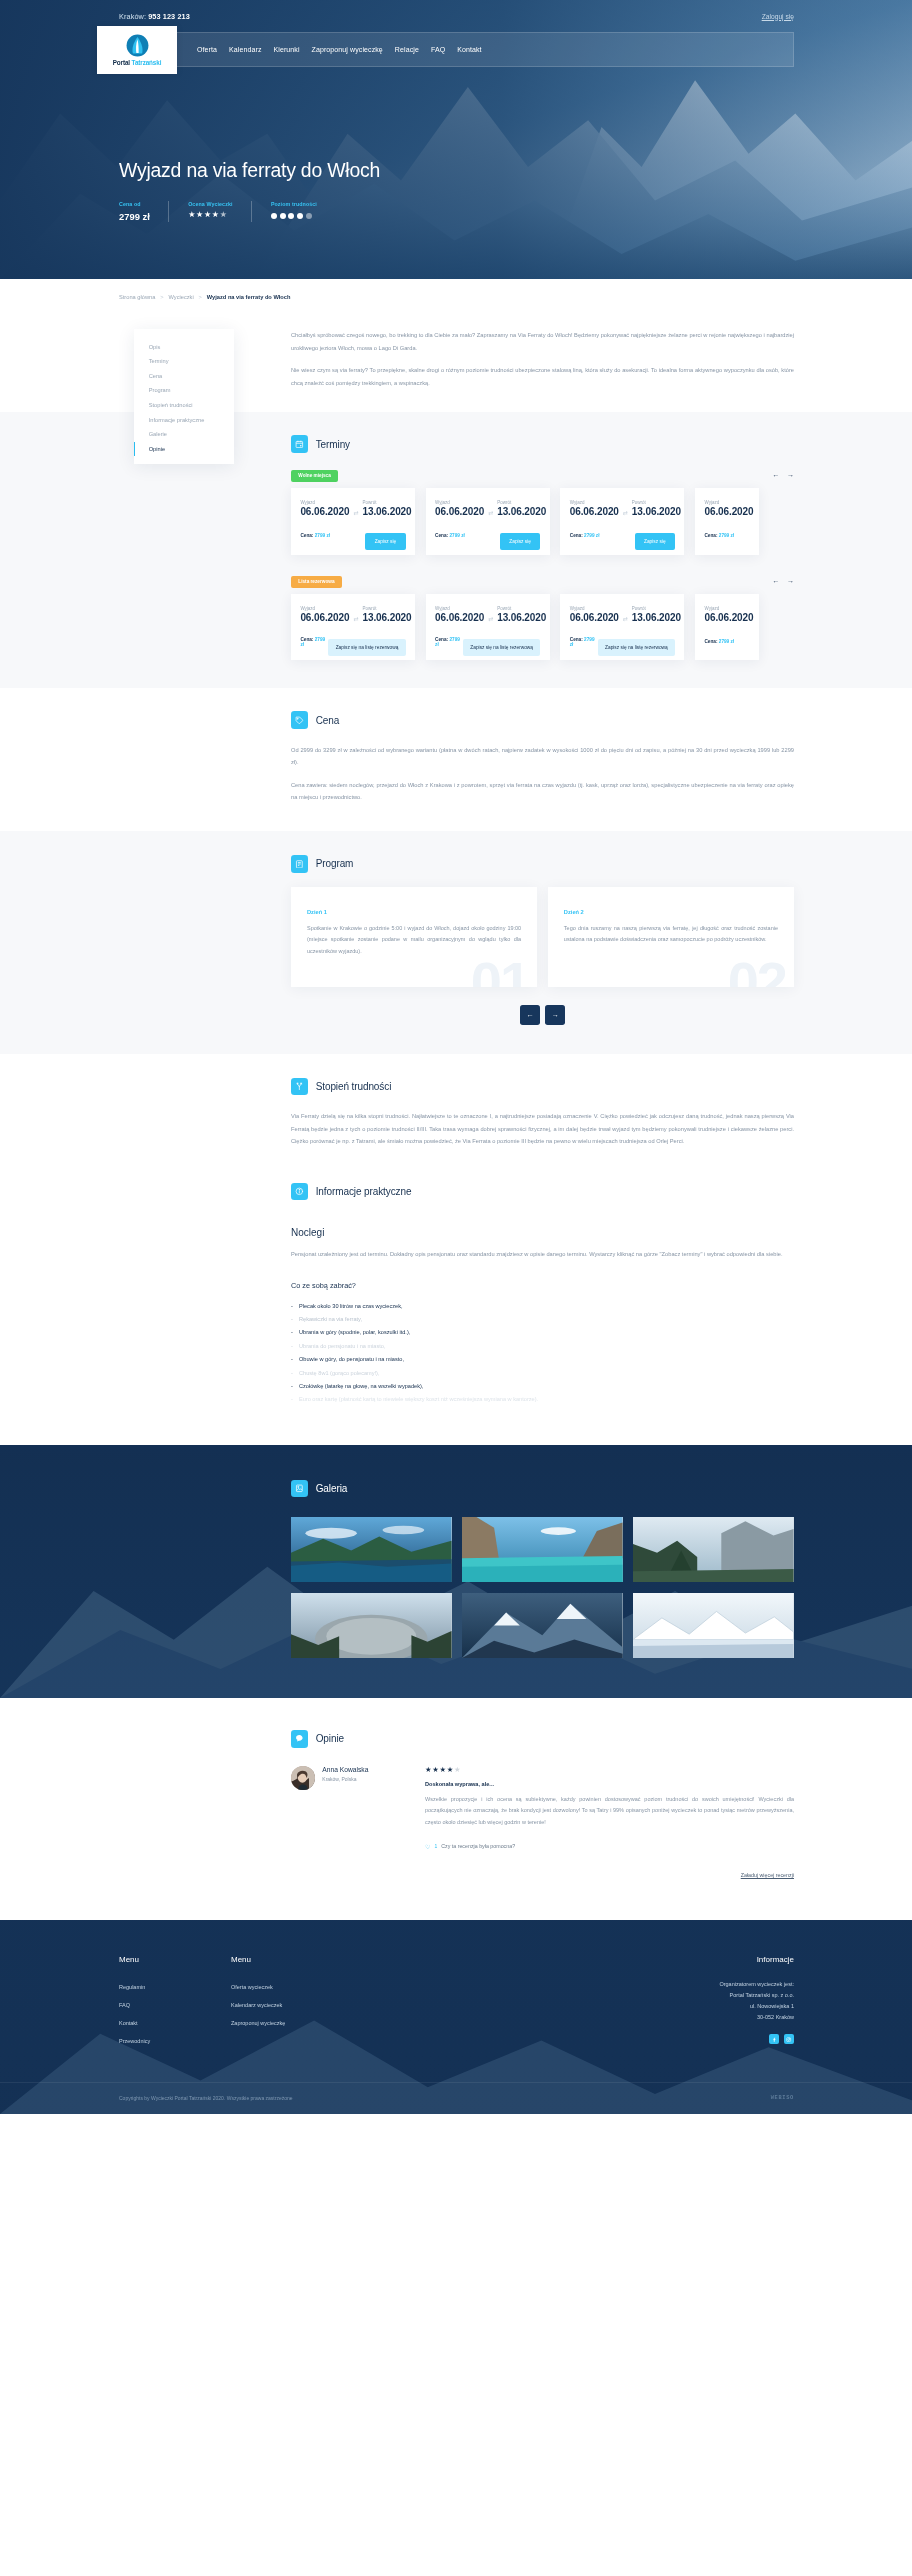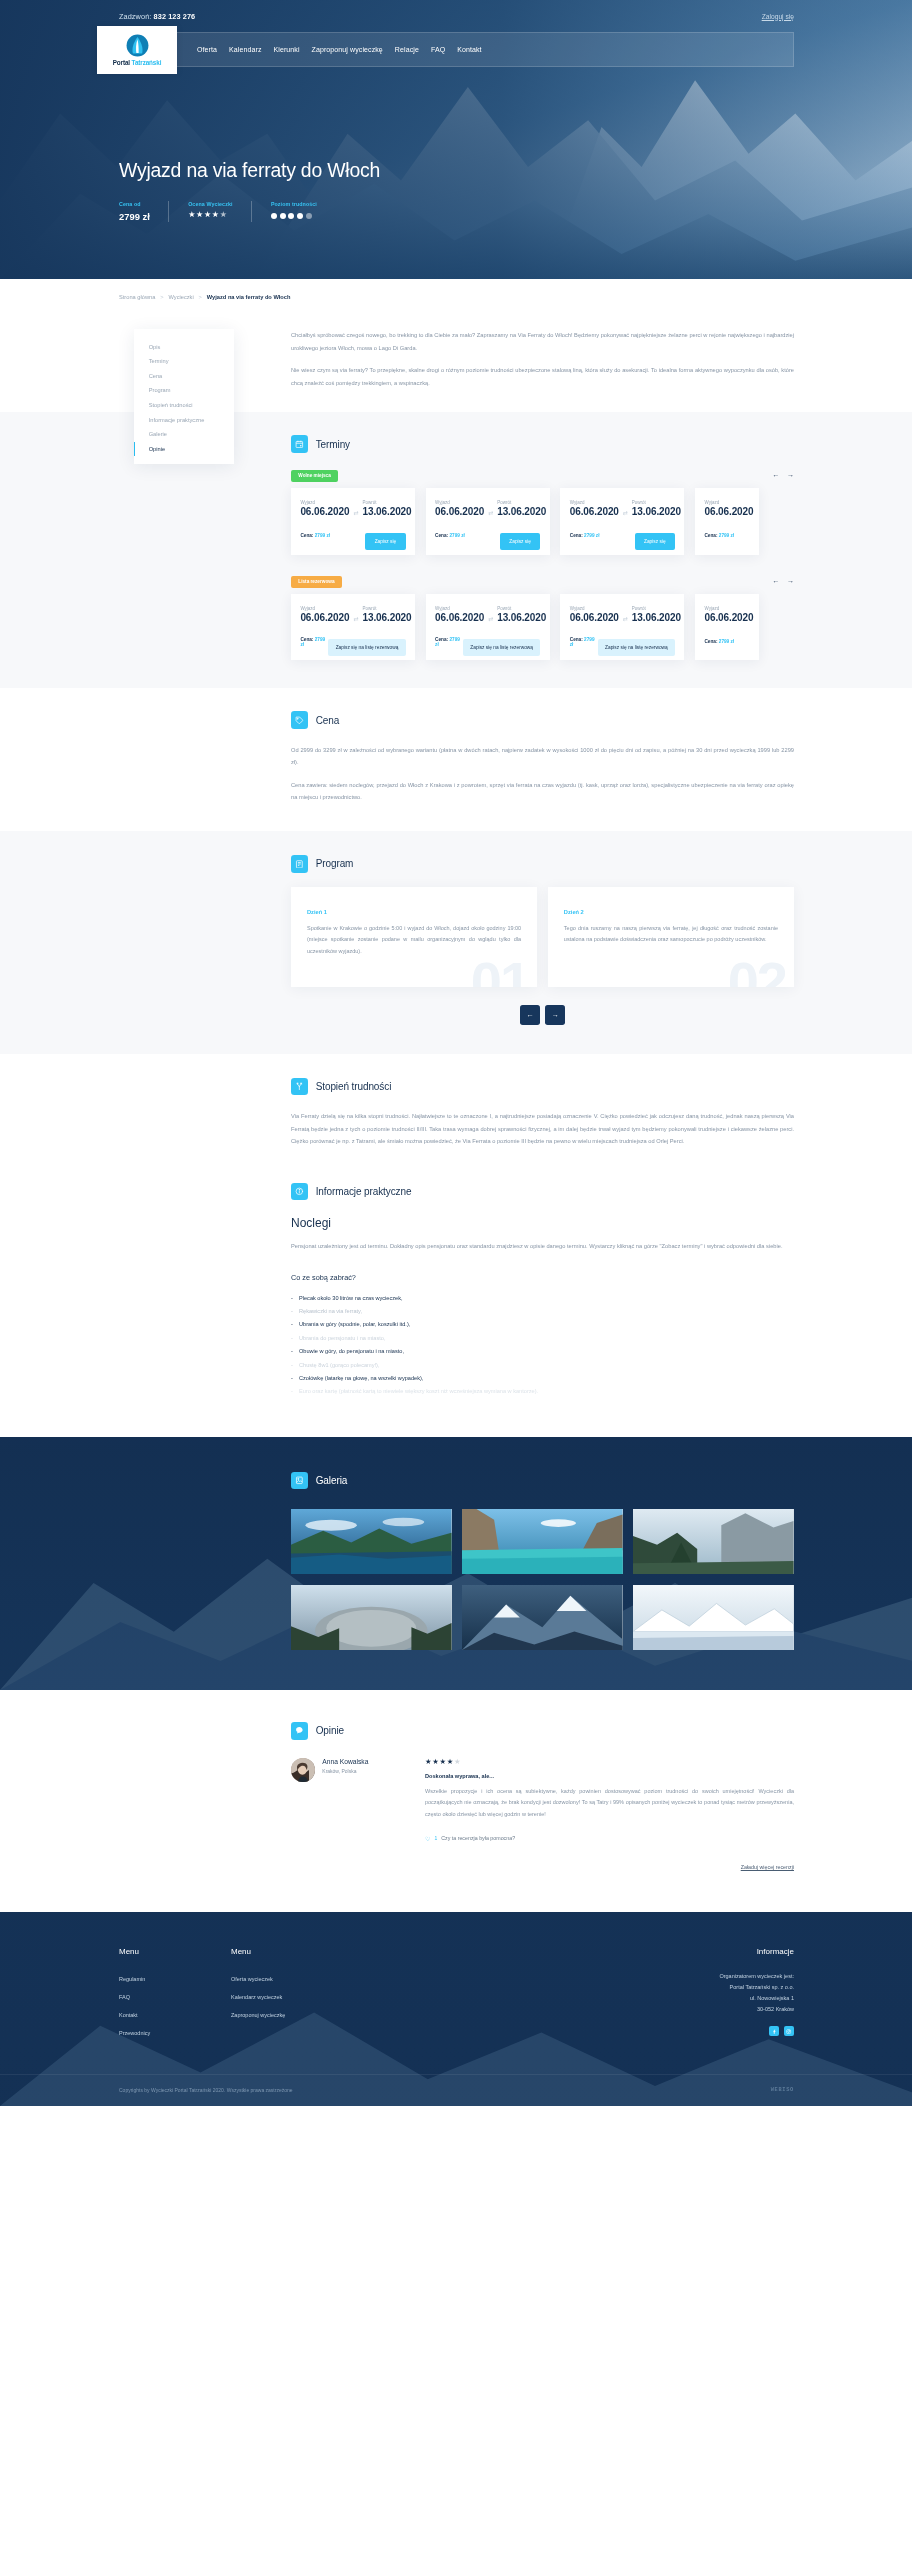--- a/index.html
+++ b/index.html
@@ -149,21 +149,21 @@
   .prog-day { font-size: 5.7px; font-weight: 700; color: #33c3f5; position: relative; z-index: 1; }
   .prog-text { font-size: 5.5px; line-height: 2.1; color: #8795a5; margin-top: 8px; text-align: justify; position: relative; z-index: 1; }
   .prog-nav { display: flex; gap: 5.3px; justify-content: center; margin-top: 17.4px; }
   .prog-btn {
     width: 20px; height: 20px; background: #17365c; color: #fff;
     border: 0; border-radius: 2.7px; cursor: pointer; font-size: 7.3px;
     display: flex; align-items: center; justify-content: center;
   }
 
   
-  .sub-h { font-size: 12px; font-weight: 400; color: #17304f; margin-top: 16px; }
+  .sub-h { font-size: 10px; font-weight: 400; color: #17304f; margin-top: 27px; }
   .sub-h2 { font-size: 7.3px; font-weight: 400; color: #17304f; margin-top: 20px; }
   .take-list { margin-top: 9.4px; list-style: none; }
   .take-list li { font-size: 5.6px; color: #17304f; padding: 3.7px 0 3.7px 8px; position: relative; }
   .take-list li:before { content: "-"; position: absolute; left: 0; }
   .take-list li.fade1 { color: #b9c3ce; }
   .take-list li.fade2 { color: #ccd4dd; }
   .take-list li.fade3 { color: #dde3e9; }
 
   
   .gallery-sec {
@@ -254,22 +254,22 @@
       <rect width="1366" height="418" fill="url(#sky)"></rect>
       <path d="M0,300 L90,170 L175,250 L250,150 L330,240 L400,200 L470,300 L470,418 L0,418Z" fill="url(#m3)" opacity=".75"></path>
       <path d="M820,418 L900,190 L960,250 L1040,120 L1120,230 L1190,170 L1280,270 L1366,210 L1366,418Z" fill="url(#m1)" opacity=".9"></path>
       <path d="M380,418 L520,200 L600,270 L700,130 L790,250 L880,180 L980,300 L1100,240 L1200,330 L1366,280 L1366,418Z" fill="url(#m2)" opacity=".85"></path>
       <path d="M0,418 L120,290 L220,350 L330,260 L440,345 L560,275 L680,360 L800,300 L930,380 L1060,320 L1190,390 L1366,340 L1366,418Z" fill="url(#m3)" opacity=".9"></path>
       <rect width="1366" height="418" fill="url(#shade)"></rect>
     </svg>
 
     <div class="topbar">
       <div class="phone">
-        <span>Zadzwoń:</span>
-        <b>832 123 276</b>
+        <span>Kraków:</span>
+        <b>953 123 213</b>
       </div>
       <a class="login" href="#">Zaloguj się</a>
     </div>
 
     <div class="navwrap">
       <div class="logo">
         <svg class="logo-mark" viewBox="0 0 40 40">
           <circle cx="20" cy="20" r="19" fill="#0f7fb5"></circle>
           <path d="M20 5 C12 16 10 26 12 34 L28 34 C30 26 28 16 20 5Z" fill="#2fc0f0"></path>
           <path d="M20 9 C17 18 17 27 18 33 L22 33 C22 26 22 18 20 9Z" fill="#ffffff"></path>

